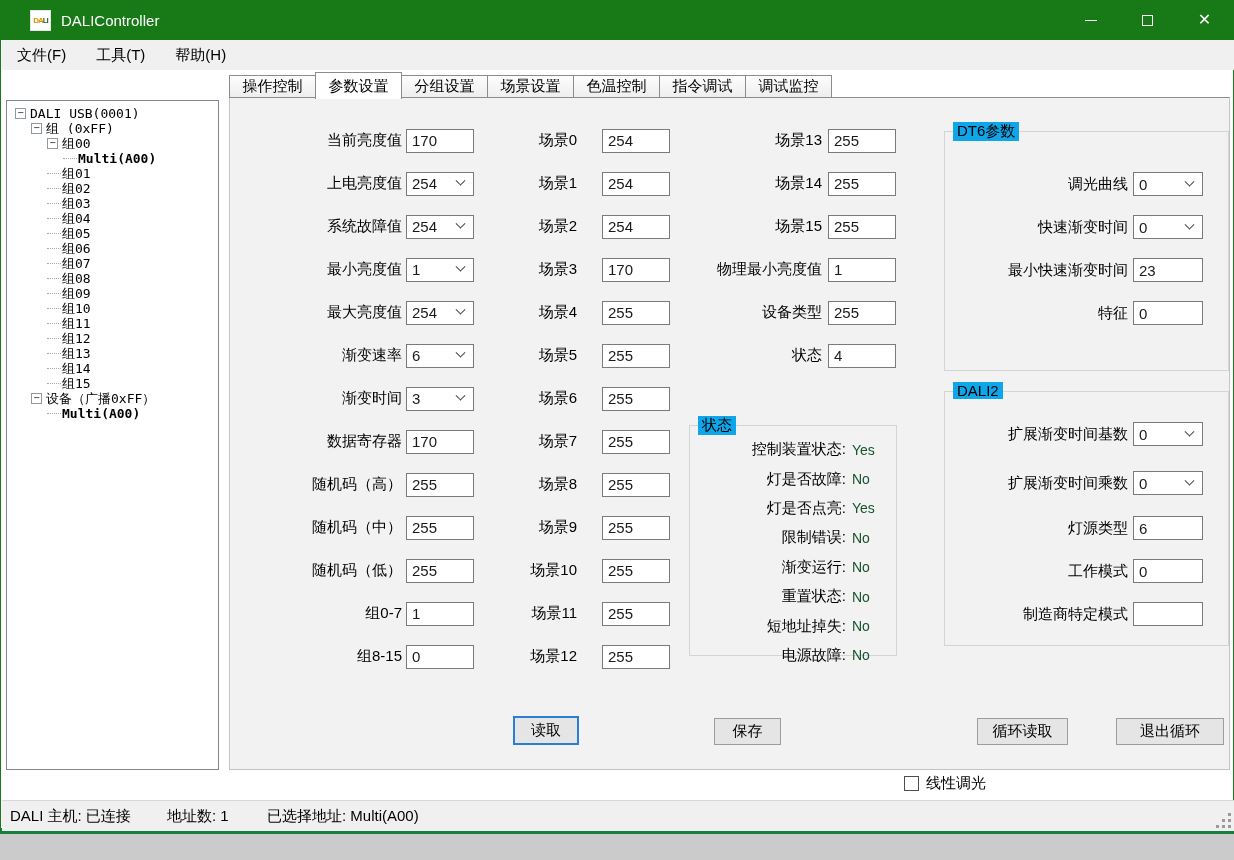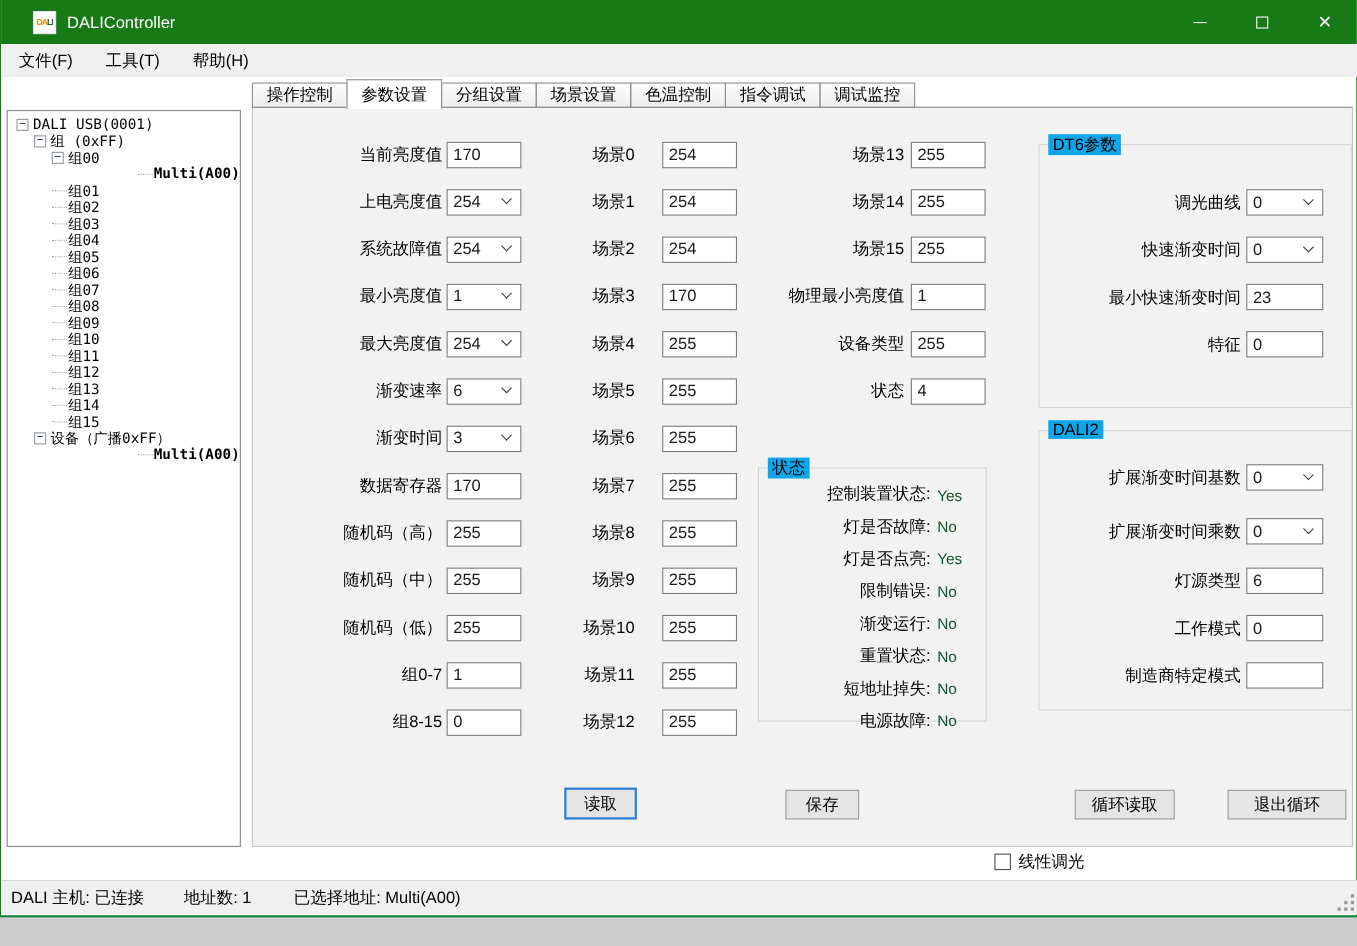--- a/index.html
+++ b/index.html
@@ -1,38 +1,38 @@
 <!DOCTYPE html>
 <html><head>
 <meta charset="utf-8">
 <style>
   * { margin:0; padding:0; box-sizing:border-box; }
   html,body { width:1234px; height:860px; background:#cbcbcb; font-family:"Liberation Sans","DejaVu Sans",sans-serif; }
   .window { position:absolute; left:0; top:0; width:1234px; height:834px; background:#ffffff;
-            border-left:1px solid #177a17; border-right:1px solid #177a17; border-bottom:2px solid #15803d; }
+            border-left:1px solid #177a17; border-right:1px solid #177a17; border-bottom:6px solid #15803d; }
   
   .titlebar { position:absolute; left:0; top:0; width:100%; height:40px; background:#177a17; display:flex; align-items:center; }
   .appicon { width:21px; height:21px; margin-left:29px; background:#fff; border:1px solid #e6e6e6; font:bold 8px/19px "Liberation Sans",sans-serif; text-align:center; color:#d99400; letter-spacing:-1px; }
   .appicon i { font-style:normal; color:#2d6a2d; }
   .apptitle { color:#ffffff; font-size:15px; margin-left:10px; }
   .wbtns { margin-left:auto; display:flex; height:100%; }
   .wbtn { width:57px; height:100%; display:flex; align-items:center; justify-content:center; color:#fff; font-size:15px; }
   .ico-min { width:12px; height:0; border-top:1.6px solid #fff; display:inline-block; }
   .ico-max { width:11px; height:11px; border:1.6px solid #fff; display:inline-block; }
   .ico-close { font-size:16px; line-height:16px; font-family:"DejaVu Sans",sans-serif; }
   
   .menubar { position:absolute; left:1px; top:40px; width:1232px; height:30px; background:#f0f0f0; display:flex; align-items:center; font-size:15px; }
   .menuitem { padding:0 15px; height:100%; display:flex; align-items:center; color:#000; }
   
   .tree { position:absolute; left:5px; top:100px; width:213px; height:670px; background:#fff; border:1px solid #828790; overflow:hidden; padding-top:5px; font-family:"DejaVu Sans Mono","Liberation Mono",monospace; font-size:13px; color:#000; }
   .trow { height:15px; display:flex; align-items:center; white-space:nowrap; }
   .tbox { flex:none; width:11px; height:11px; border:1px solid #8f9aa3; background:#fff; font:10px/8px "DejaVu Sans Mono",monospace; text-align:center; color:#333; margin-right:4px; }
   .tdash { flex:none; width:14px; height:0; border-top:1px dotted #a9a9a9; margin-right:1px; }
   .pl0{padding-left:8px} .pl1{padding-left:24px} .pl2{padding-left:40px} .pl3{padding-left:56px}
-  .b { font-weight:bold;justify-content:flex-end; }
+  .b { font-weight:bold; }
   
   .tabstrip { position:absolute; left:228px; top:72px; height:26px; display:flex; align-items:flex-end; z-index:3; }
   .tab { height:23px; width:87px; background:linear-gradient(#fdfdfd,#eeeeee); border:1px solid #8c8c8c; margin-left:-1px; display:flex; align-items:center; justify-content:center; font-size:15px; color:#000; }
   .tab:first-child { margin-left:0; }
   .tab.sel { height:27px; background:#ffffff; border-bottom:none; position:relative; z-index:4; margin-bottom:-1px; }
   
   .tabpage { position:absolute; left:228px; top:97px; width:1001px; height:673px; background:#f2f2f2; border:1px solid #c3c3c3; border-top:1px solid #8c8c8c; }
   .row { display:flex; align-items:center; height:43px; }
   .lbl { font-size:15px; color:#000; }
   input.fld { width:68px; height:24px; border:1px solid #7a7a7a; background:#fff; font:15px "Liberation Sans",sans-serif; color:#1a1a1a; padding:0 0 0 5px; outline:none; }

